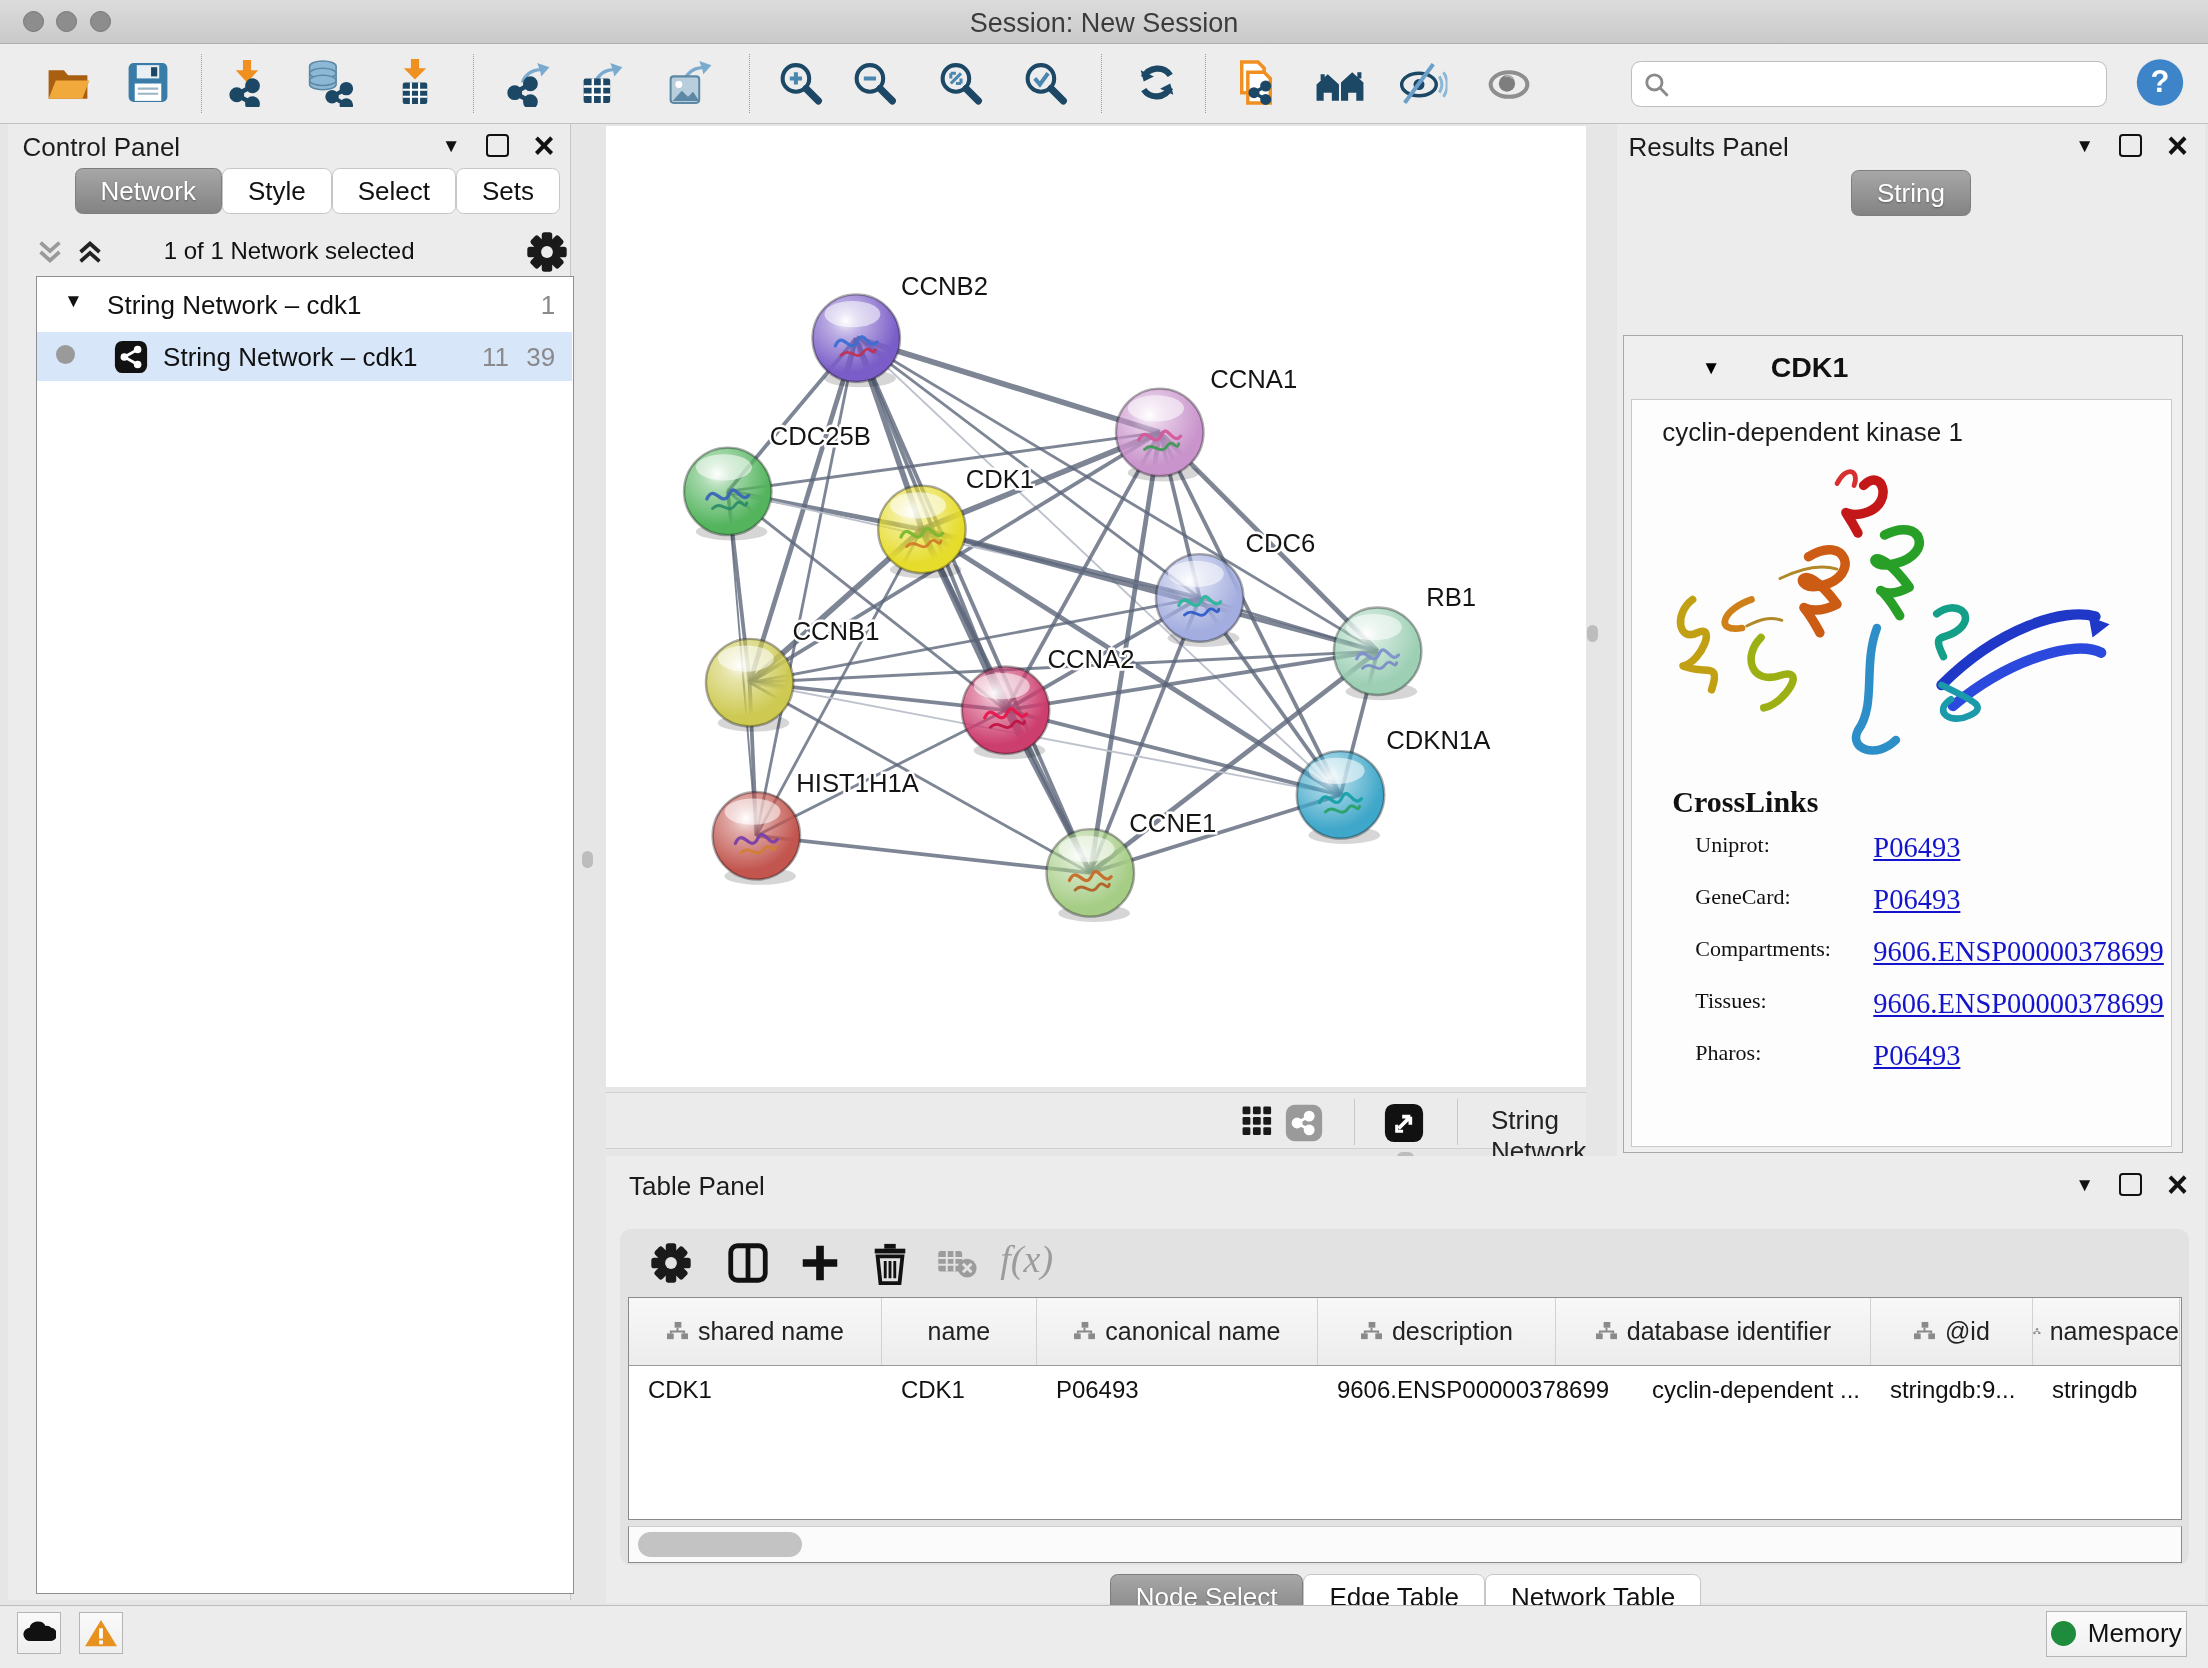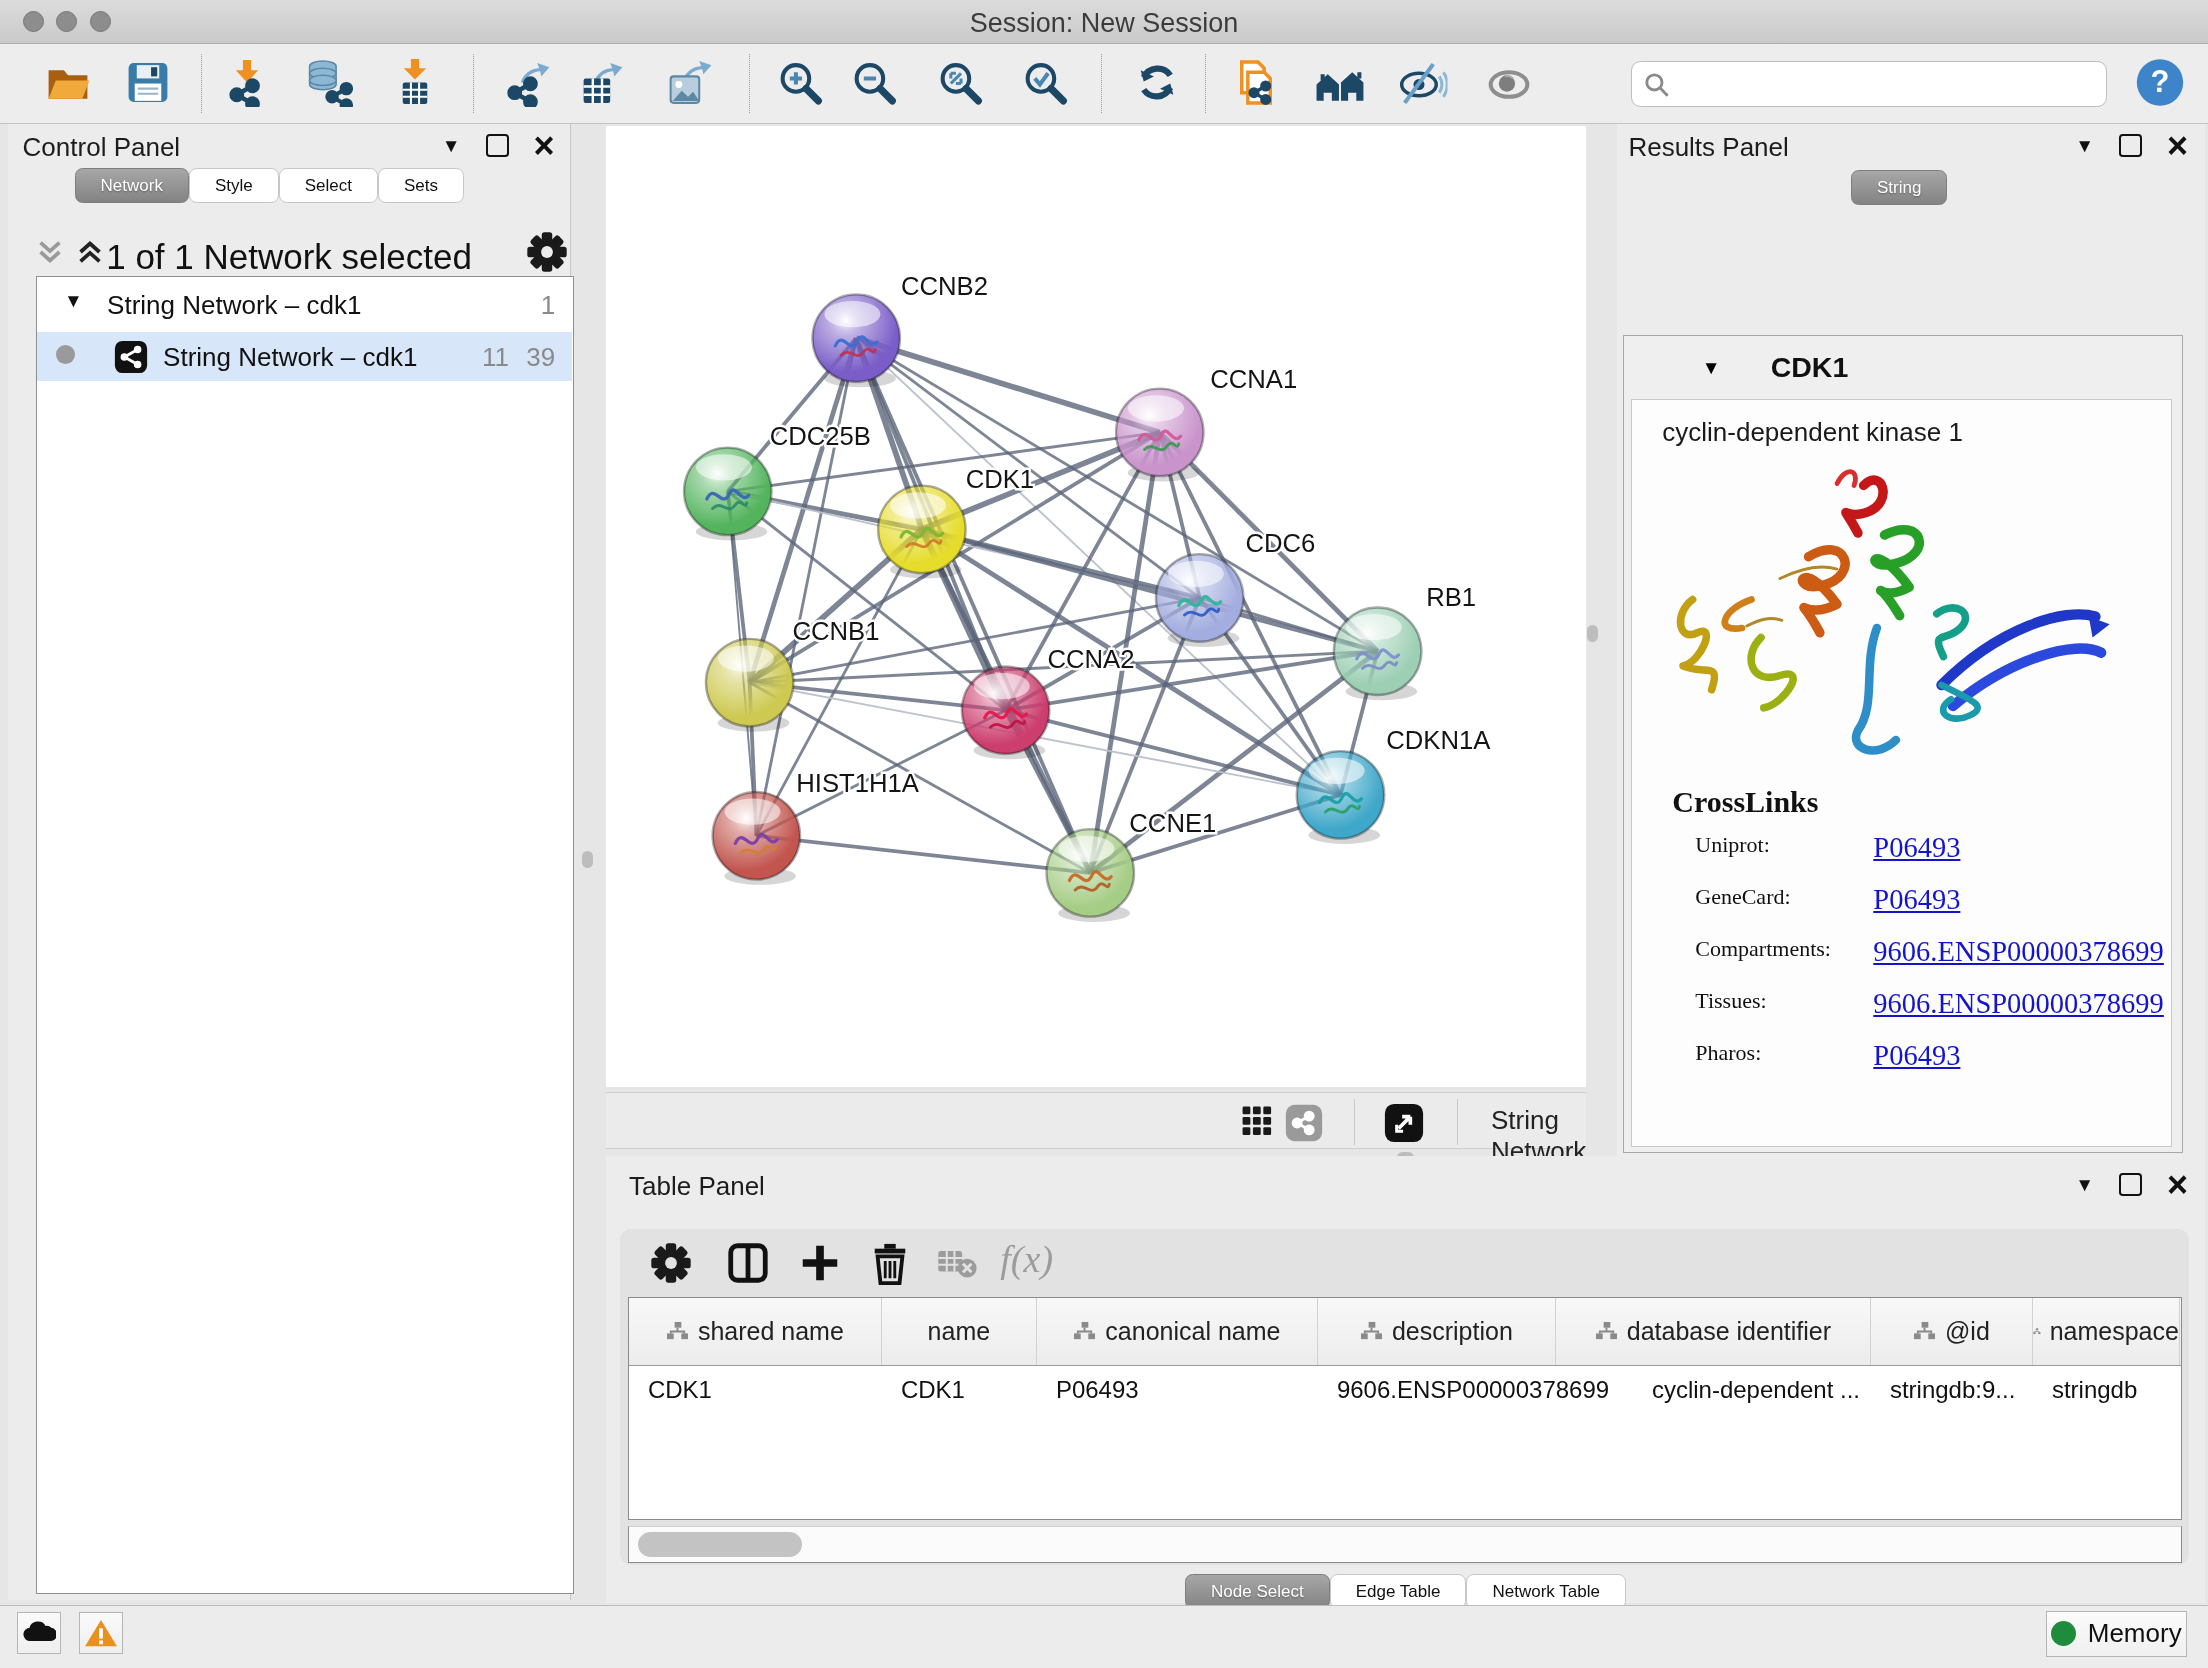--- a/index.html
+++ b/index.html
@@ -27,31 +27,31 @@
   .search-input { position:absolute; left:48px; top:1.9px; width:418px; height:40px;
     border:none; outline:none; font-size:25px; background:transparent; }
 
   
   .panel-title { font-size:26px; color:#1c1c1c; }
   .chrome { position:absolute; display:flex; align-items:center; gap:25px; }
   .caret { font-size:19px; color:#111; line-height:1; }
   .float-box { width:23px; height:23px; border:2.9px solid #111; border-radius:3.8px; }
   .close-x { font-size:36px; font-weight:bold; color:#111; line-height:23px; }
 
-  .tab { display:inline-block; text-align:center; font-size:17px; padding:6.7px 25px;
+  .tab { display:inline-block; text-align:center; font-size:26px; padding:6.7px 25px;
     background:#fff; color:#111; border:1px solid #c6c6c6; border-radius:7.6px; }
   .tab.active { background:linear-gradient(#a7a7a7,#838383); color:#fff; border-color:#7e7e7e;
     text-shadow:0 1px 1.9px rgba(0,0,0,.35); }
 
   
   .control-panel { position:absolute; left:7.6px; top:124px; width:563px; height:1476px;
     background:#ececec; border-right:1.9px solid #c6c6c6; }
   .cp-tabs { position:absolute; left:67px; top:44px; }
   .cp-status { position:absolute; left:0; top:103px; width:563px; height:51px; }
-  .cp-status .txt { position:absolute; left:0; right:0; text-align:center; top:9.5px; font-size:35px; color:#111; }
+  .cp-status .txt { position:absolute; left:0; right:0; text-align:center; top:9.5px; font-size:24px; color:#111; }
   .tree-box { position:absolute; left:28.5px; top:152px; width:538px; height:1318px;
     background:#fff; border:1.9px solid #8f8f8f; }
   .tree-row { position:absolute; left:0; width:535px; height:49px; font-size:26px; color:#111; }
   .tree-row .count { position:absolute; color:#8a8a8a; }
 
   
   .net-canvas { position:absolute; left:606px; top:126px; width:980px; height:961px; background:#fff; }
   .net-status { position:absolute; left:606px; top:1092px; width:980px; height:57px;
     background:#ebebeb; border-top:1px solid #cfcfcf; border-bottom:1px solid #cfcfcf; }
   .ns-sep { position:absolute; top:5.7px; height:46px; border-left:1px solid #c8c8c8; }

